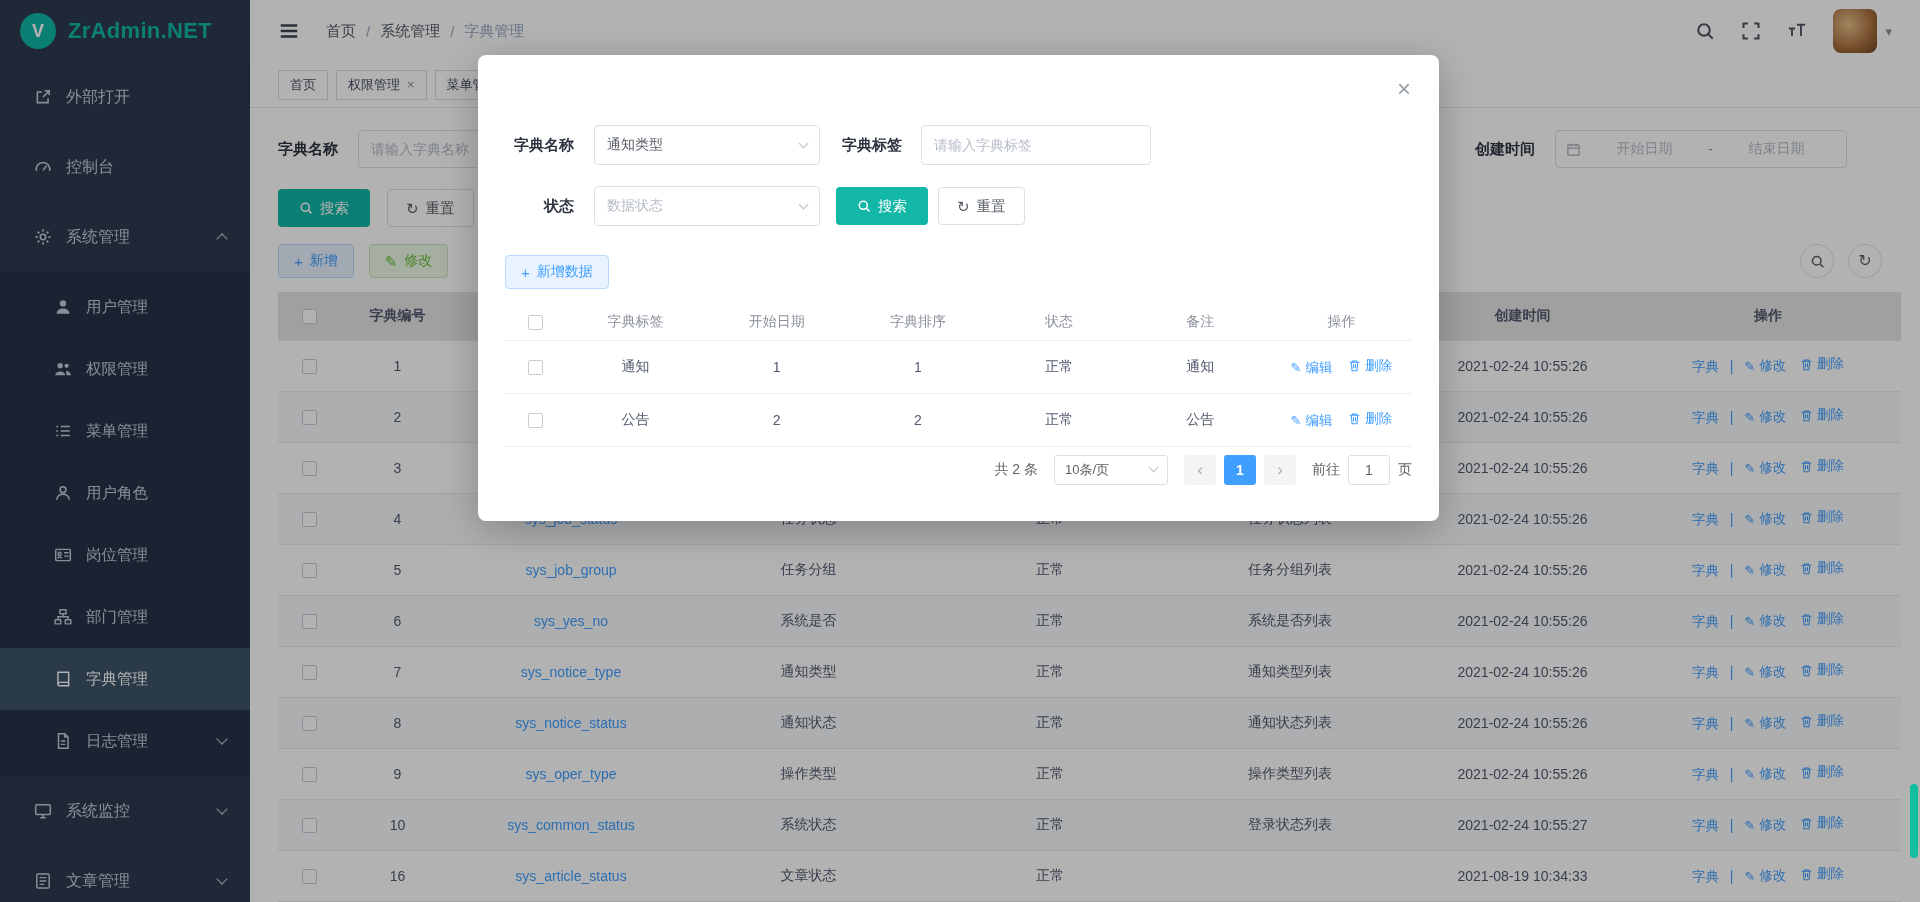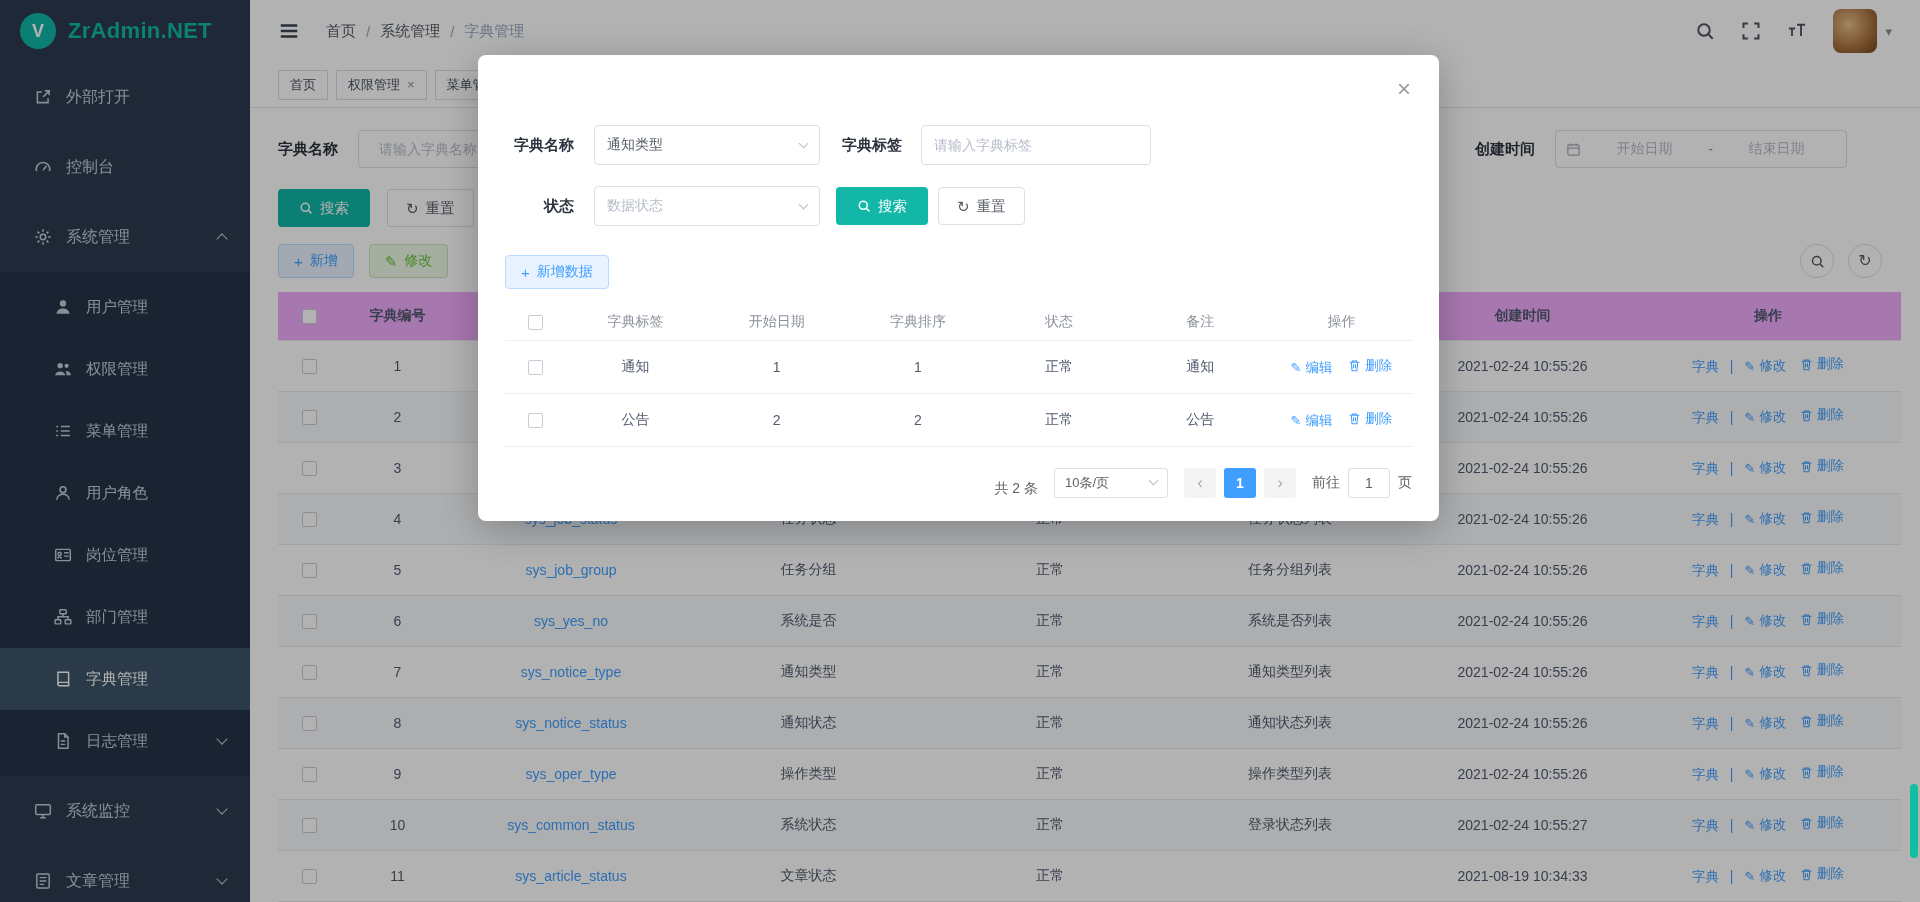--- a/index.html
+++ b/index.html
@@ -39,21 +39,21 @@
   .caret { font-size:13px; color:#8a8f99; }
 
   .tagsbar { height:46px; background:#fff; border-bottom:1px solid #e2e6ec; box-shadow:0 1px 3px rgba(0,21,41,.06); display:flex; align-items:center; padding:0 28px; gap:8px; }
   .tag-chip { height:30px; border:1px solid #d8dce5; background:#fff; display:inline-flex; align-items:center; gap:7px; padding:0 11px; font-size:13px; color:#495060; cursor:pointer; white-space:nowrap; }
   .tag-close { font-size:13px; color:#8a8f99; cursor:pointer; }
 
   
   .content { flex:1; padding:0 28px; background:#fff; min-width:0; }
   .filter-row { margin-top:22px; display:flex; align-items:center; }
   .f-label { font-size:15px; font-weight:700; color:#2d3440; margin-right:20px; white-space:nowrap; }
-  .t-input { width:232px; height:38px; border:1px solid #dcdfe6; border-radius:4px; padding:0 20px; font-size:14px; color:#606266; font-family:inherit; outline:none; }
+  .t-input { width:232px; height:38px; border:1px solid #dcdfe6; border-radius:4px; padding:0 12px; font-size:14px; color:#606266; font-family:inherit; outline:none; }
   .t-input::placeholder { color:#b6bcc8; }
   .date-range { margin-left:auto; margin-right:45px; width:292px; height:38px; border:1px solid #dcdfe6; border-radius:4px; display:flex; align-items:center; padding:0 10px; gap:4px; color:#b6bcc8; font-size:14px; background:#fff; cursor:pointer; }
   .date-range svg { width:15px; height:15px; color:#a9aeb8; flex-shrink:0; }
   .dr-text { flex:1; text-align:center; }
   .dr-sep { color:#8a8f99; }
 
   .btn { display:inline-flex; align-items:center; justify-content:center; gap:7px; border-radius:4px; font-size:14.5px; cursor:pointer; border:1px solid transparent; font-family:inherit; white-space:nowrap; }
   .btn svg { width:14px; height:14px; }
   .btn-teal { background:#12b7a7; color:#fff; height:38px; padding:0 20px; }
   .btn-plain { background:#fff; border-color:#dcdfe6; color:#5a6068; height:38px; padding:0 18px; }
@@ -61,21 +61,21 @@
   .btn-row1 { margin-top:21px; display:flex; gap:17px; }
   .btn-row2 { margin-top:17px; display:flex; gap:15px; align-items:center; }
   .btn-add { background:#e8f3ff; border-color:#b8daff; color:#409eff; height:34px; padding:0 15px; font-size:14px; }
   .btn-edit { background:#eef9e8; border-color:#c8e6b8; color:#67c23a; height:34px; padding:0 15px; font-size:14px; }
   .icon-circles { margin-left:auto; margin-right:10px; display:flex; gap:14px; }
   .icircle { width:34px; height:34px; border-radius:50%; border:1px solid #dcdfe6; display:flex; align-items:center; justify-content:center; color:#5a6068; background:#fff; cursor:pointer; }
   .icircle svg { width:15px; height:15px; }
   .icircle .glyph { font-size:16px; }
 
   .dtable { margin-top:14px; width:100%; border-collapse:collapse; table-layout:fixed; }
-  .dtable th { height:48px; background:#f0abfc; color:#515a6e; font-size:14px; font-weight:700; border-bottom:1px solid #e8eaec; }
+  .dtable th { height:48px; background:#e5e5e5; color:#515a6e; font-size:14px; font-weight:700; border-bottom:1px solid #e8eaec; }
   .dtable td { height:51px; text-align:center; font-size:14px; color:#515a6e; border-bottom:1px solid #e8eaec; overflow:hidden; white-space:nowrap; }
   .dtable tbody tr:nth-child(even) td { background:#f7f9fb; }
   .cb { display:inline-block; width:15px; height:15px; border:1px solid #c8ccd4; border-radius:2px; background:#fff; vertical-align:middle; cursor:pointer; }
   .blink { color:#409eff; text-decoration:none; cursor:pointer; display:inline-flex; align-items:center; gap:4px; }
   .ops .blink { font-size:13.5px;font-family:Liberation Serif, serif; }
   .opsep { color:#409eff; margin:0 7px; }
   .pic { font-size:13px; line-height:1; }
   .tico { width:13px; height:13px; }
 
   
@@ -92,21 +92,21 @@
   .m-input::placeholder { color:#b6bcc8; }
   .m-btn-search { margin-left:16px; }
   .m-btn-reset { margin-left:10px; }
   .btn-add-data { margin-top:8px; }
   .mtable { margin-top:15px; width:100%; border-collapse:collapse; table-layout:fixed; }
   .mtable th { height:36px; font-size:14px; color:#8b919c; font-weight:500; text-align:center; border-bottom:1px solid #ebeef5; }
   .mtable td { height:53px; text-align:center; font-size:14px; color:#515a6e; border-bottom:1px solid #ebeef5; }
   .mtable .blink { font-size:13.5px; }
   .mtable .blink + .blink { margin-left:12px; }
 
-  .pager { margin-top:21px; display:flex; align-items:flex-end; justify-content:flex-end; font-size:14px; color:#606266; }
+  .pager { margin-top:8px; display:flex; align-items:center; justify-content:flex-end; font-size:14px; color:#606266; }
   .pg-total { margin-right:16px; }
   .pg-size { width:114px; height:30px; border:1px solid #dcdfe6; border-radius:3px; display:flex; align-items:center; justify-content:space-between; padding:0 10px; font-size:13px; color:#606266; margin-right:16px; cursor:pointer; background:#fff; }
   .pg-btn { width:32px; height:30px; border-radius:3px; background:#f4f4f5; color:#a8abb2; display:flex; align-items:center; justify-content:center; font-size:17px; cursor:pointer; }
   .pg-num { width:32px; height:30px; border-radius:3px; background:#409eff; color:#fff; display:flex; align-items:center; justify-content:center; font-size:14px; font-weight:600; margin:0 8px; cursor:pointer; }
   .pg-goto { margin-left:16px; display:flex; align-items:center; gap:8px; }
   .pg-input { width:42px; height:30px; border:1px solid #dcdfe6; border-radius:3px; text-align:center; font-size:14px; color:#606266; font-family:inherit; outline:none; }
 
   .scroll-thumb { position:fixed; right:2px; top:784px; width:8px; height:74px; border-radius:4px; background:#0fbf9f; z-index:120; cursor:pointer; }
 </style>
 </head>
@@ -593,21 +593,21 @@
                   <svg class="tico" viewBox="0 0 16 16" fill="none" stroke="currentColor" stroke-width="1.3">
                     <path d="M2 4h12M5.5 4V2.5h5V4M4 4l1 10.5h6L12 4M6.8 6.5v5M9.2 6.5v5"></path>
                   </svg>
                   <span>删除</span>
                 </a>
               </td>
             </tr>
 
             <tr>
               <td><span class="cb"></span></td>
-              <td>11</td>
+              <td>16</td>
               <td><a class="blink">sys_article_status</a></td>
               <td>文章状态</td>
               <td>正常</td>
               <td></td>
               <td>2021-08-19 10:34:33</td>
               <td class="ops">
                 <a class="blink">字典</a>
                 <span class="opsep">|</span>
                 <a class="blink">
                   <span class="pic">✎</span>

